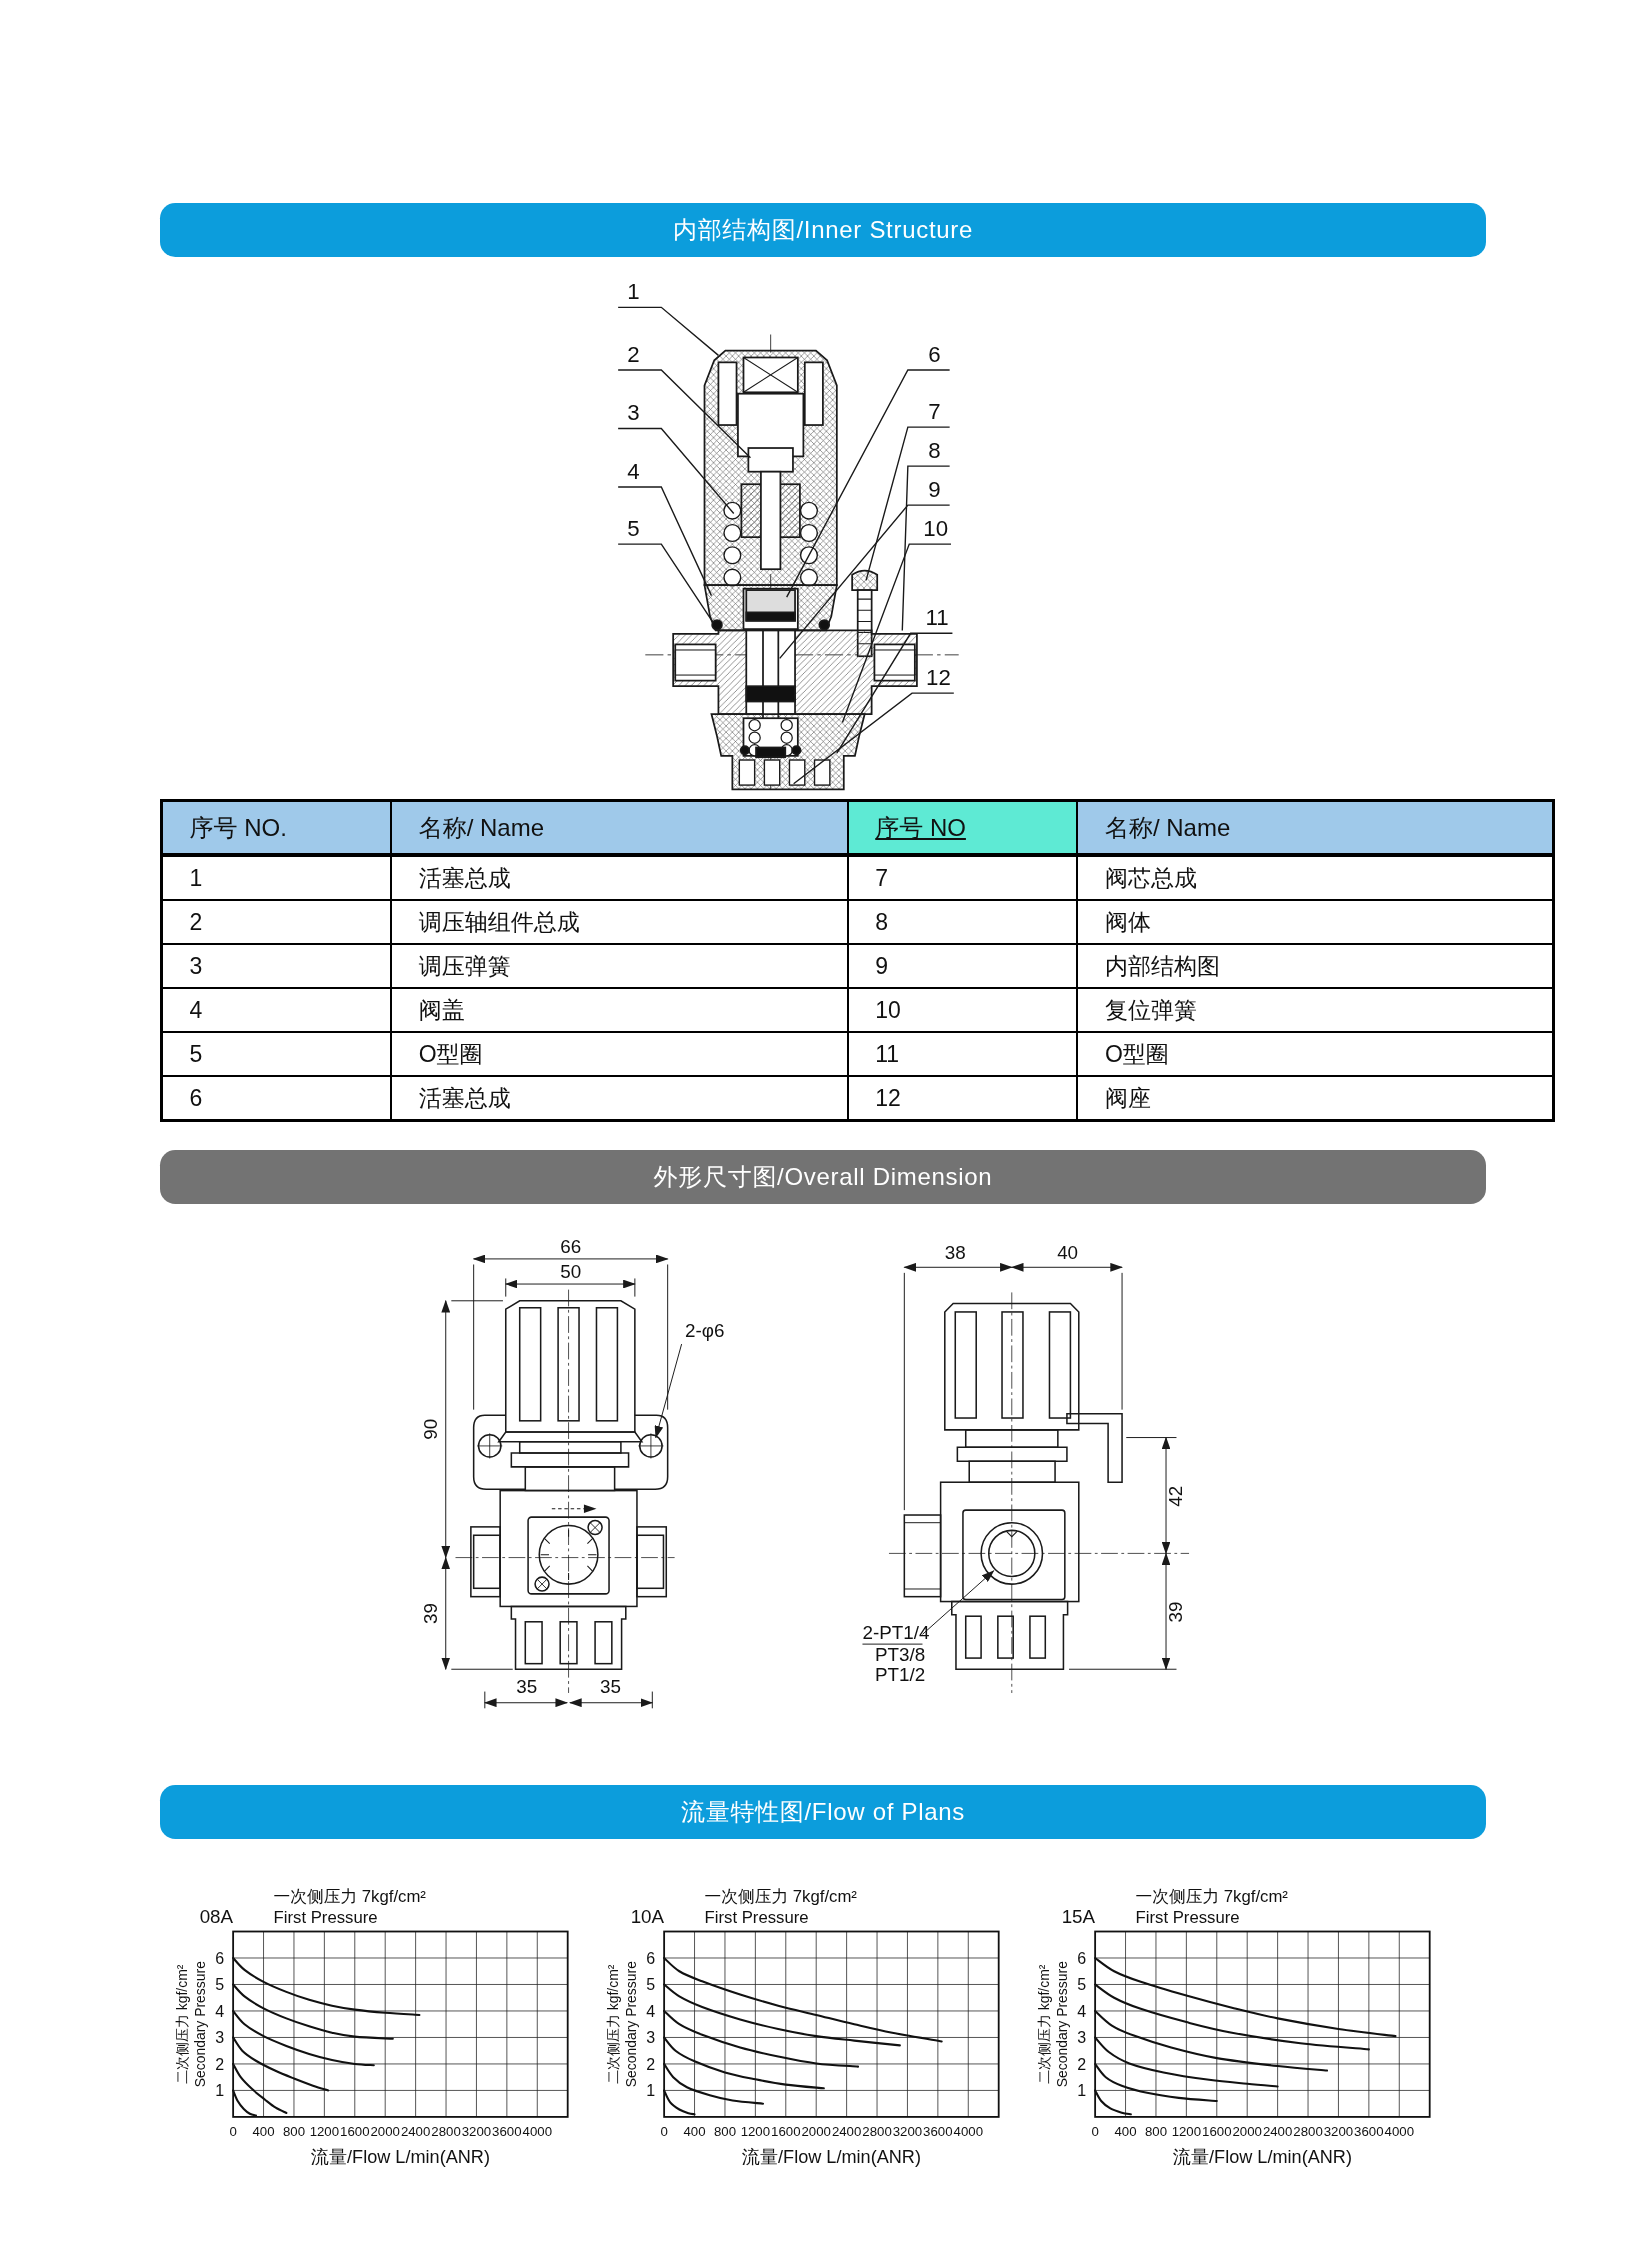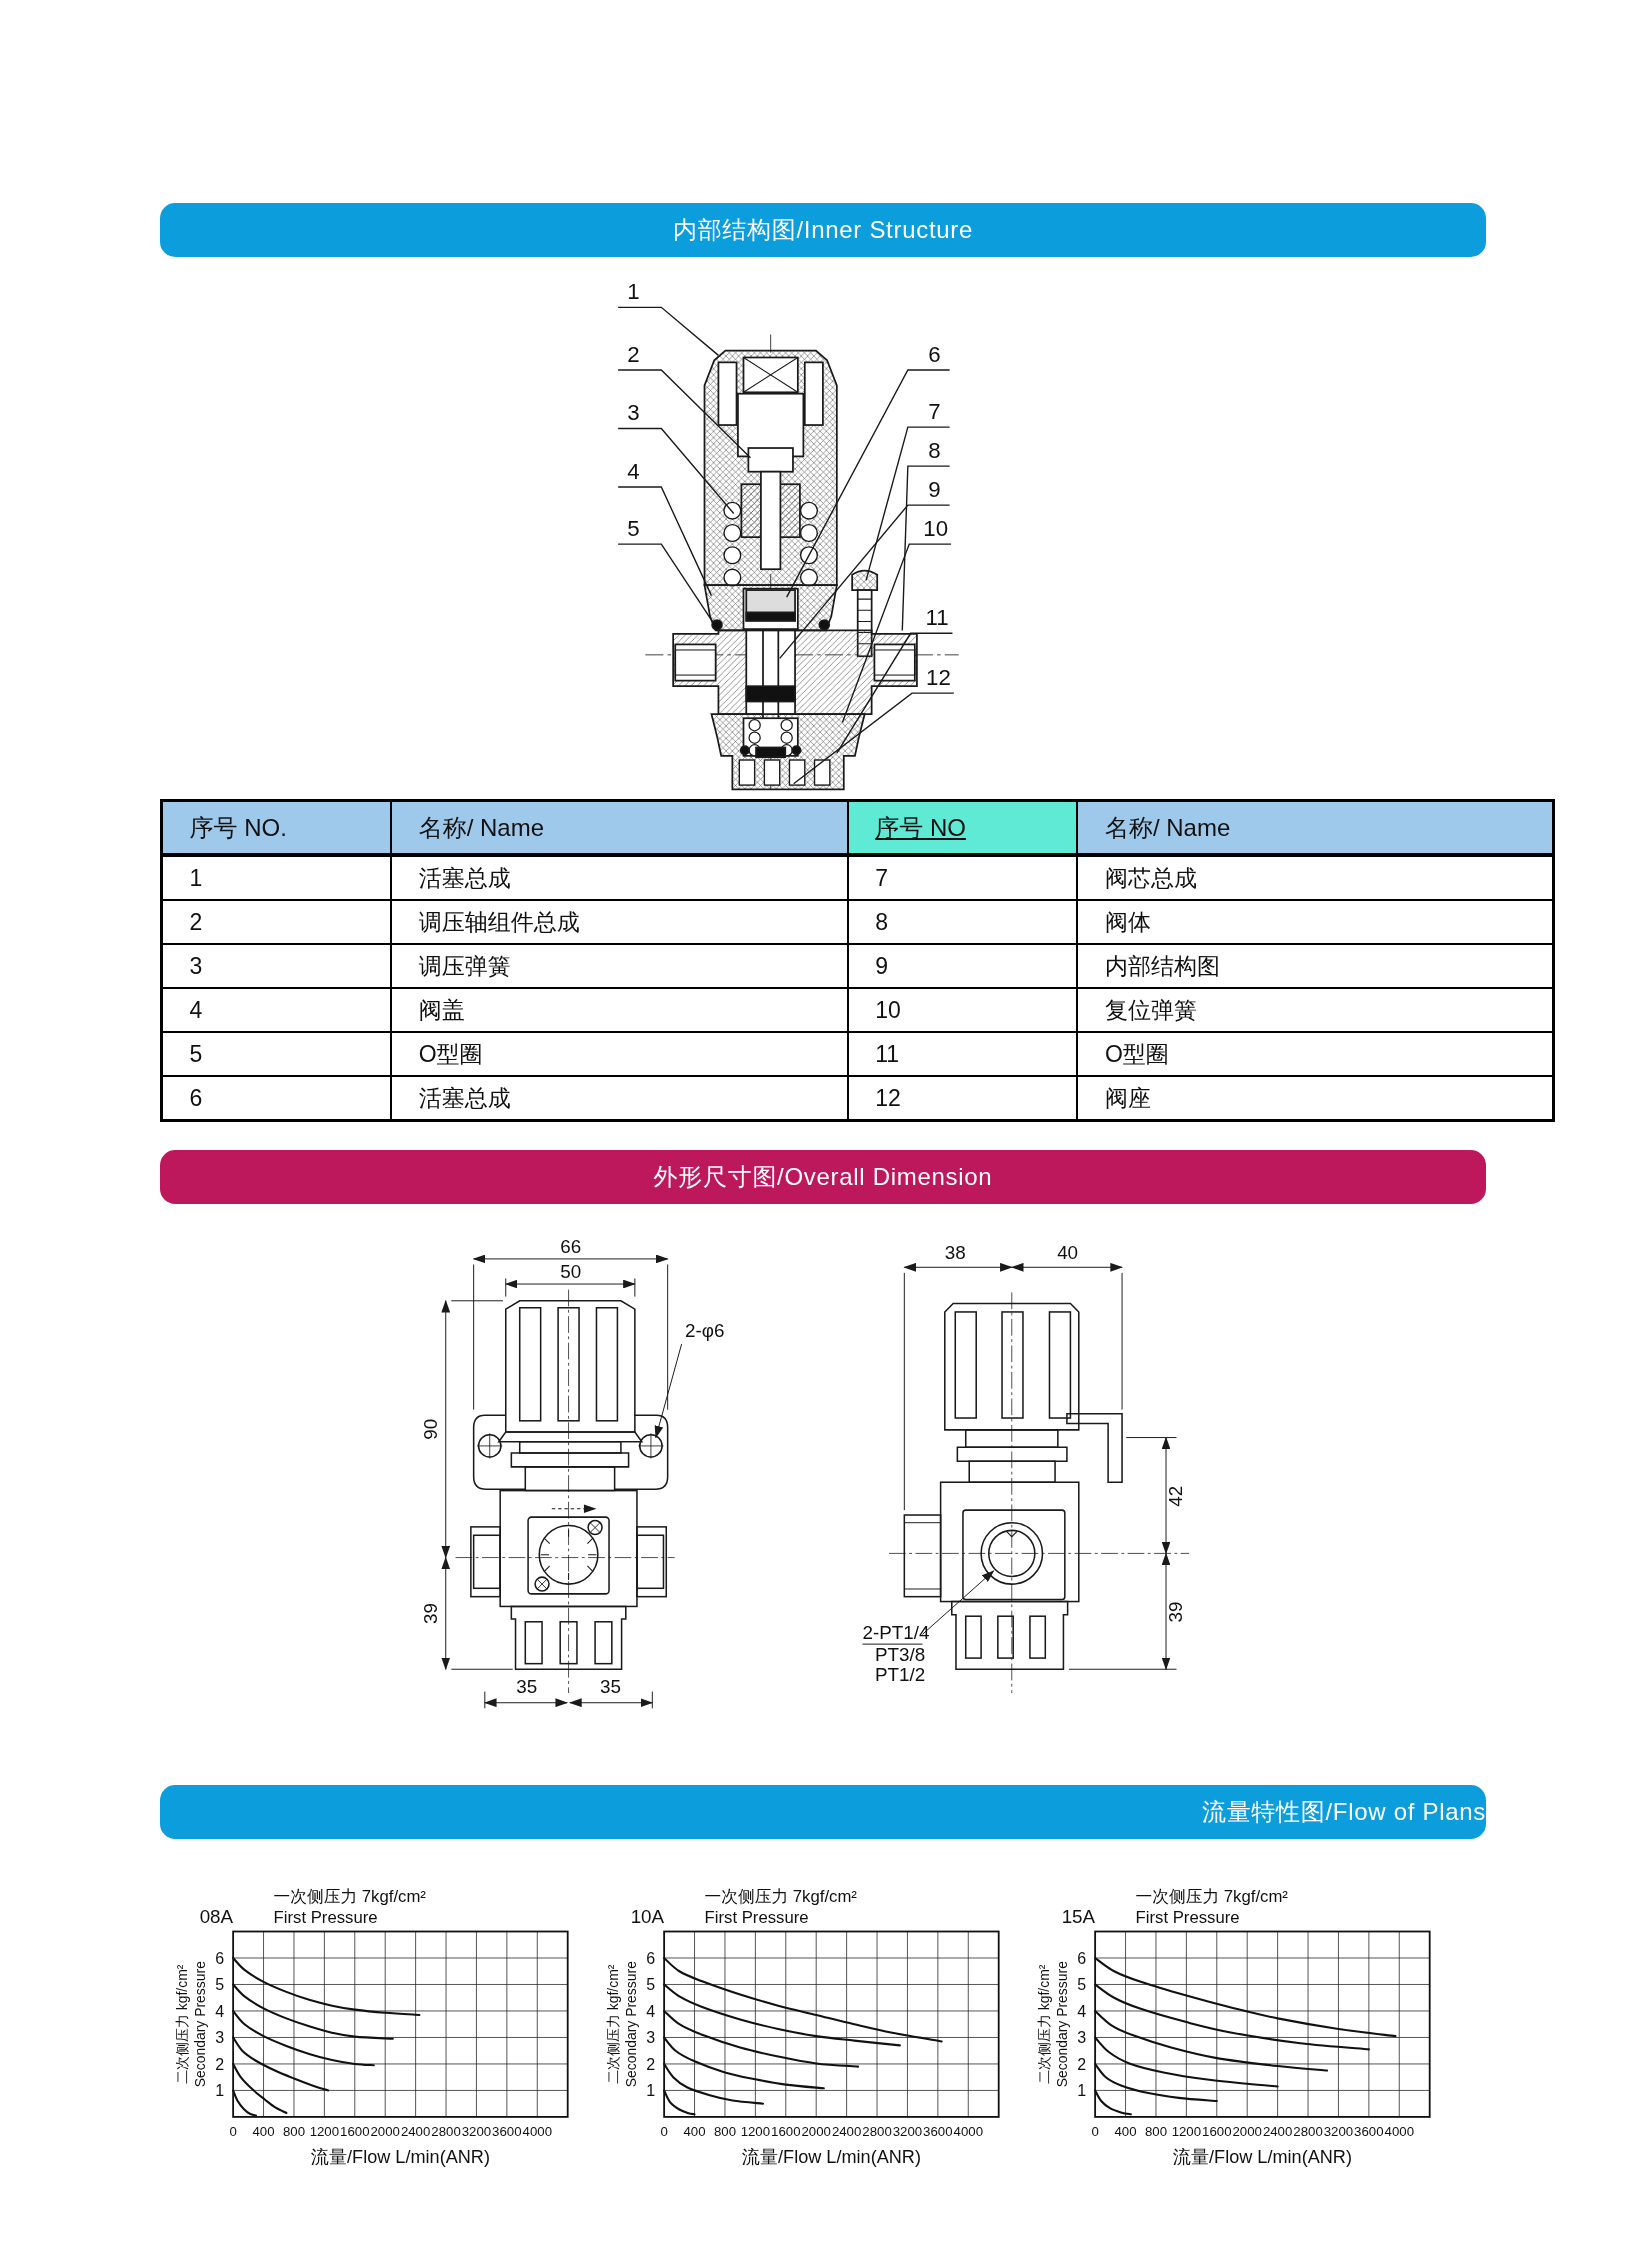--- a/index.html
+++ b/index.html
@@ -186,21 +186,21 @@
         </tr>
         <tr>
           <td>6</td>
           <td>活塞总成</td>
           <td>12</td>
           <td>阀座</td>
         </tr>
       </tbody>
   </table>
 
-  <div class="banner" style="top: 1150px; background: #be185d;">
+  <div class="banner" style="top: 1150px; background: #737373;">
     <span>外形尺寸图/Overall Dimension</span>
   </div>
 
   <svg class="absfig" style="left:415px;top:1231px" width="349" height="485" viewBox="0 0 500 695">
     <defs>
       <marker id="af" markerWidth="13" markerHeight="9" refX="12" refY="4.5" orient="auto-start-reverse">
         <path d="M0 0 L13 4.5 L0 9 Z" fill="#1a1a1a"></path>
       </marker>
     </defs>
     <line x1="220" y1="84" x2="220" y2="662" stroke="#1a1a1a" stroke-width="1.1" stroke-dasharray="24 5 4 5"></line>
@@ -324,21 +324,21 @@
       <text x="135" y="40" text-anchor="middle">38</text>
       <text x="296" y="40" text-anchor="middle">40</text>
       <text transform="translate(460 380) rotate(-90)" text-anchor="middle">42</text>
       <text transform="translate(460 546) rotate(-90)" text-anchor="middle">39</text>
       <text x="2" y="585">2-PT1/4</text>
       <text x="20" y="616">PT3/8</text>
       <text x="20" y="645">PT1/2</text>
     </g>
   </svg>
 
-  <div class="banner" style="top: 1785px; background: rgb(12, 157, 220); justify-content: flex-end;">
+  <div class="banner" style="top: 1785px; background: rgb(12, 157, 220);">
     <span>流量特性图/Flow of Plans</span>
   </div>
 
   <div class="chart-host" style="left:169px"><svg width="421" height="300" viewBox="0 0 604 430">
         <line x1="135.63636363636363" y1="78" x2="135.63636363636363" y2="344" stroke="#222" stroke-width="1.1"></line>
         <line x1="179.27272727272728" y1="78" x2="179.27272727272728" y2="344" stroke="#222" stroke-width="1.1"></line>
         <line x1="222.9090909090909" y1="78" x2="222.9090909090909" y2="344" stroke="#222" stroke-width="1.1"></line>
         <line x1="266.54545454545456" y1="78" x2="266.54545454545456" y2="344" stroke="#222" stroke-width="1.1"></line>
         <line x1="310.1818181818182" y1="78" x2="310.1818181818182" y2="344" stroke="#222" stroke-width="1.1"></line>
         <line x1="353.8181818181818" y1="78" x2="353.8181818181818" y2="344" stroke="#222" stroke-width="1.1"></line>

